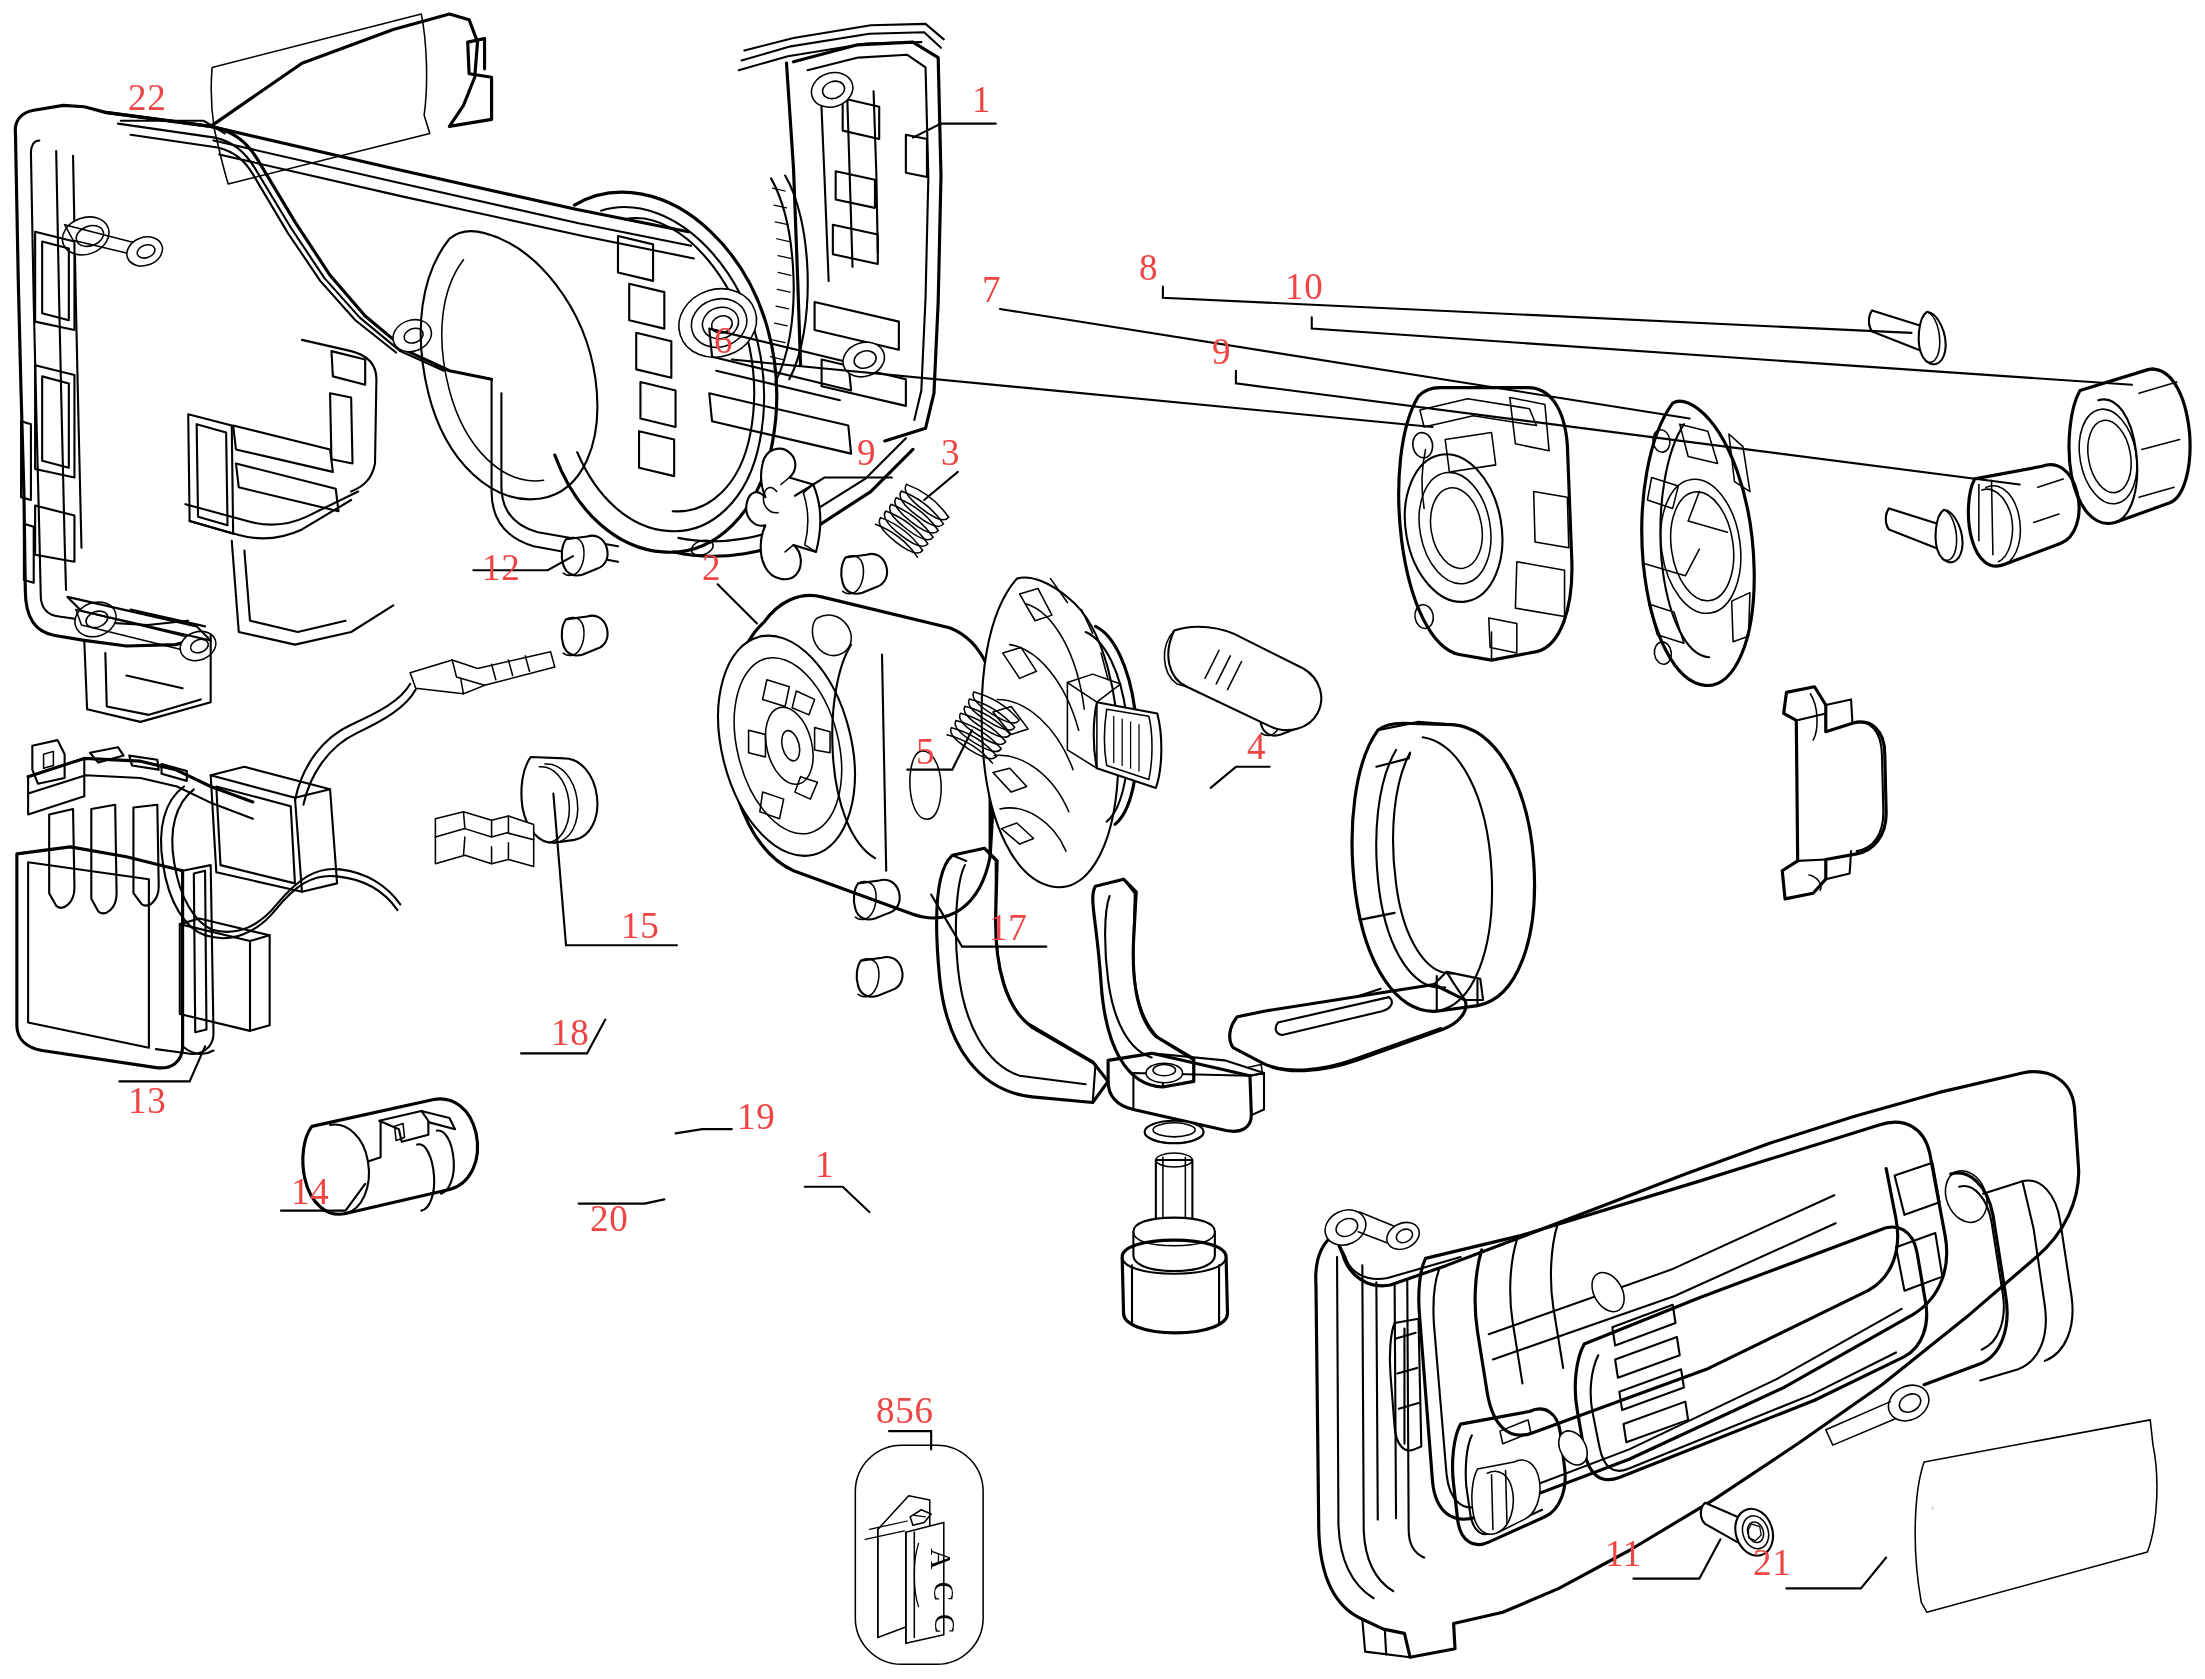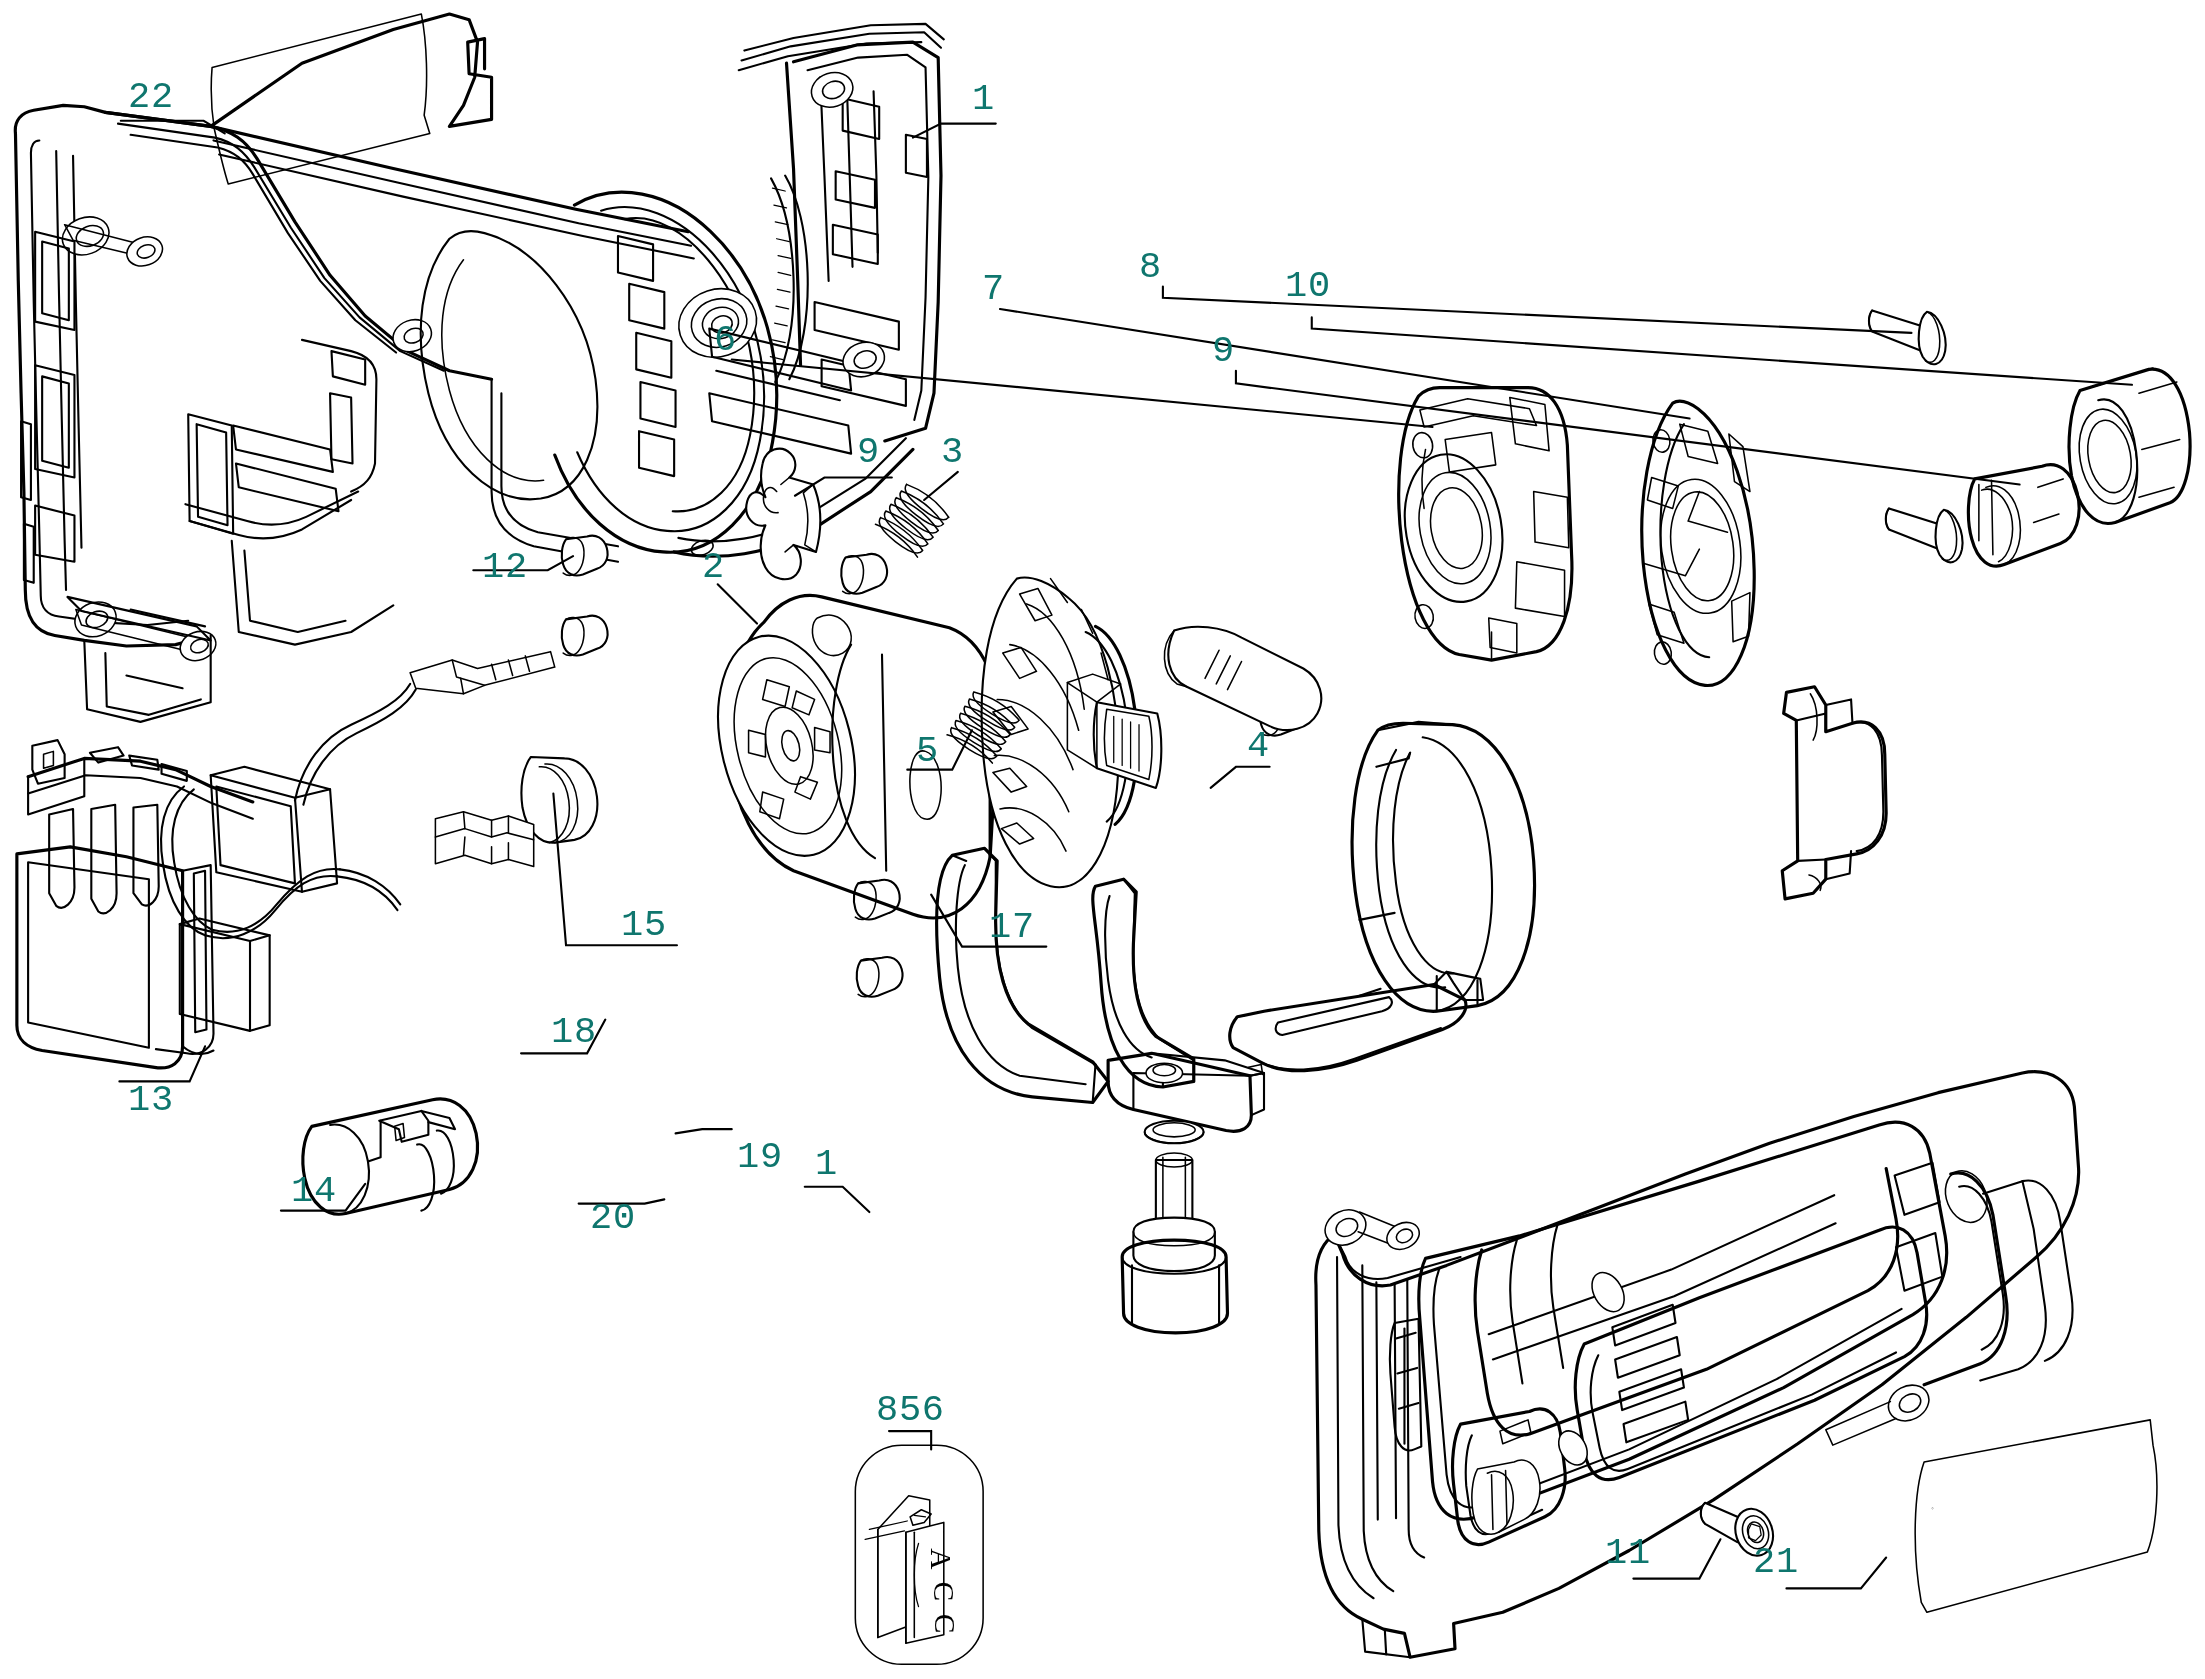--- a/index.html
+++ b/index.html
@@ -6,21 +6,21 @@
   html,body{margin:0;padding:0;background:#ffffff;}
   body{font-family:"Liberation Sans", sans-serif;}
   #stage{
     position:relative;
     width:2205px;
     height:1679px;
     background:#ffffff;
     overflow:hidden;
   }
   #drawing{position:absolute;left:0;top:0;width:2205px;height:1679px;}
-  .cal{position:absolute;font-family:Liberation Mono, monospace;color:#0f766e;
+  .cal{position:absolute;font-family:Liberation Serif, serif;color:#ef4444;
        font-size:37px;line-height:1;letter-spacing:0.7px;white-space:nowrap;}
   svg text{font-family:"Liberation Serif", serif;fill:#000;}
   .ln{fill:none;stroke:#000;stroke-width:3;stroke-linejoin:round;stroke-linecap:round;}
   .ln2{fill:none;stroke:#000;stroke-width:2.2;stroke-linejoin:round;stroke-linecap:round;}
   .ln1{fill:none;stroke:#000;stroke-width:1.8;stroke-linejoin:round;stroke-linecap:round;}
   .thick{fill:none;stroke:#000;stroke-width:4.5;stroke-linejoin:round;stroke-linecap:round;}
   .fillw{fill:#fff;stroke:#000;stroke-width:3;stroke-linejoin:round;stroke-linecap:round;}
   .fillw2{fill:#fff;stroke:#000;stroke-width:2.2;stroke-linejoin:round;stroke-linecap:round;}
   .lead{fill:none;stroke:#000;stroke-width:3;stroke-linecap:round;}
 </style>
@@ -663,21 +663,21 @@
 <div class="cal" style="left:291px;  top:1173px;text-align:center;">14</div>
 <div class="cal" style="left:714px; top:322px;">6</div>
 <div class="cal" style="left:982px; top:271px;">7</div>
 <div class="cal" style="left:1139px; top:249px;">8</div>
 <div class="cal" style="left:1212px; top:333px;">9</div>
 <div class="cal" style="left:1285px; top:268px;">10</div>
 <div class="cal" style="left:916px; top:733px;">5</div>
 <div class="cal" style="left:1247px; top:728px;">4</div>
 <div class="cal" style="left:989px; top:909px;">17</div>
 <div class="cal" style="left:551px;  top:1014px;">18</div>
-<div class="cal" style="left:737px; top:1139px;">19</div>
+<div class="cal" style="left:737px; top:1098px;">19</div>
 <div class="cal" style="left:590px;  top:1167px;margin-top:33px;">20</div>
 <div class="cal" style="left:815px; top:1146px;">1</div>
 <div class="cal" style="left:1605px; top:1535px;">11</div>
 <div class="cal" style="left:1753px; top:1544px;">21</div>
 <div class="cal" style="left:876px; top:1392px;">856</div>
 
 </div>
 
 
 </body></html>

